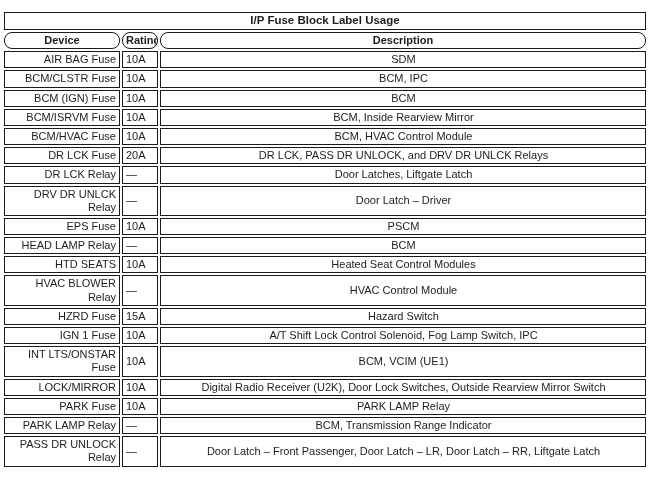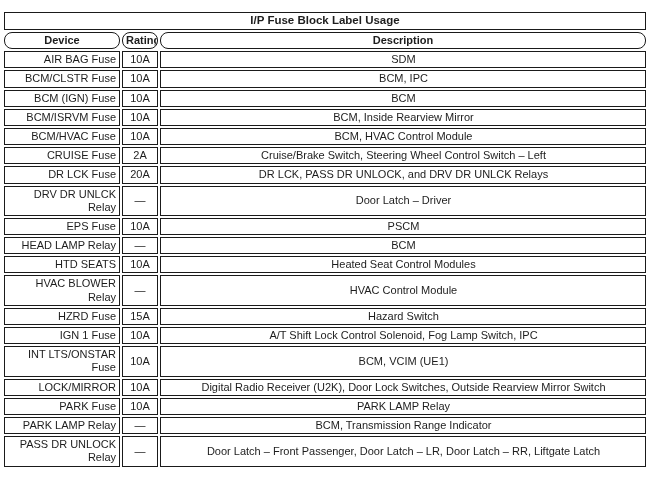--- a/index.html
+++ b/index.html
@@ -45,21 +45,21 @@
     text-align: center;
     font-weight: bold;
     height: 13px;
     border-radius: 8px;
   }
   td.c-device {
     text-align: right;
     height: 13px;
   }
   td.c-rating {
-    text-align: center;
+    text-align: left;
   }
   td.c-desc {
     text-align: center;
     padding-left: 4px;
   }
 </style>
 </head>
 <body>
 
 <div class="page">
@@ -103,32 +103,32 @@
     <td class="c-rating">10A</td>
     <td class="c-desc">BCM, Inside Rearview Mirror</td>
   </tr>
 
   <tr>
     <td class="c-device">BCM/HVAC Fuse</td>
     <td class="c-rating">10A</td>
     <td class="c-desc">BCM, HVAC Control Module</td>
   </tr>
 
-  <tr>
-    <td class="c-device">CRUISE Fuse</td>
-    <td class="c-rating">2A</td>
-    <td class="c-desc">Cruise/Brake Switch, Steering Wheel Control Switch – Left</td>
-  </tr>
 
   <tr>
     <td class="c-device">DR LCK Fuse</td>
     <td class="c-rating">20A</td>
     <td class="c-desc">DR LCK, PASS DR UNLOCK, and DRV DR UNLCK Relays</td>
   </tr>
 
+  <tr>
+    <td class="c-device">DR LCK Relay</td>
+    <td class="c-rating">—</td>
+    <td class="c-desc">Door Latches, Liftgate Latch</td>
+  </tr>
 
   <tr>
     <td class="c-device">DRV DR UNLCK Relay</td>
     <td class="c-rating">—</td>
     <td class="c-desc">Door Latch – Driver</td>
   </tr>
 
   <tr>
     <td class="c-device">EPS Fuse</td>
     <td class="c-rating">10A</td>

